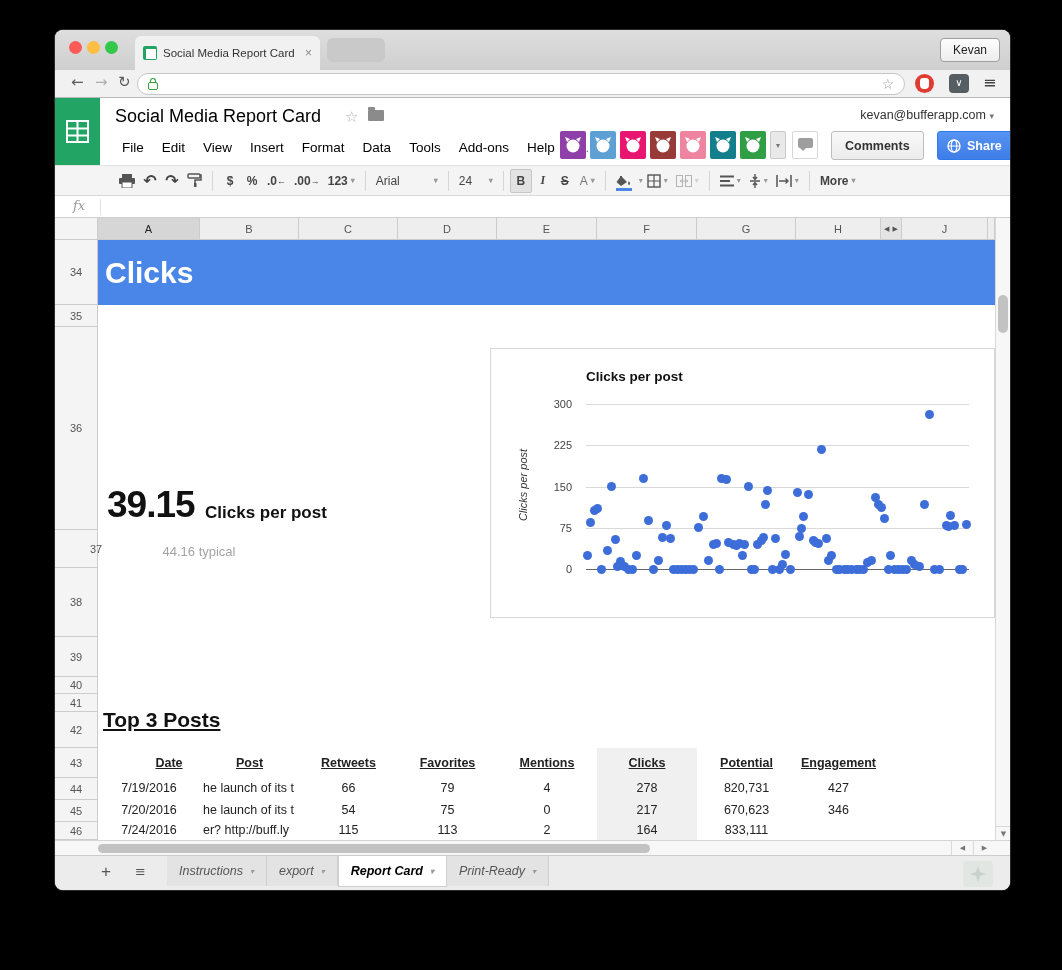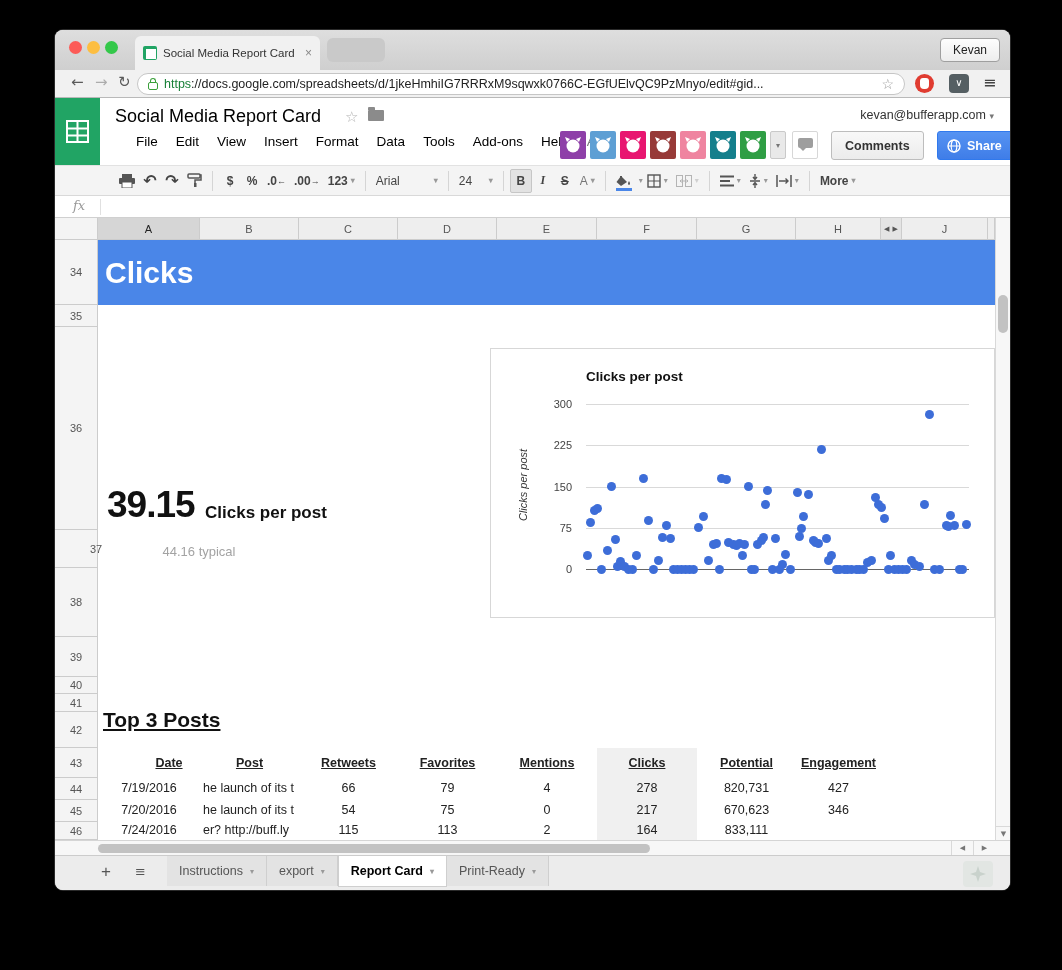--- a/index.html
+++ b/index.html
@@ -36,21 +36,21 @@
   
   .appheader { position:absolute; left:0; top:68px; width:955px; height:67px; background:#fff; }
   .sheetslogo { position:absolute; left:0; top:0; width:45px; height:67px; background:#21a464; }
   .sheetslogo svg { position:absolute; left:11px; top:22px; }
   .doctitle { position:absolute; left:60px; top:8px; font-size:18px; color:#000; }
   .hstar { position:absolute; left:290px; top:10px; color:#b5b5b5; font-size:15px; font-family:"DejaVu Sans",sans-serif; }
   .hfolder { position:absolute; left:313px; top:12px; width:16px; height:11px; background:#8b8b8b; border-radius:1px; }
   .hfolder:before { content:""; position:absolute; left:0; top:-3px; width:7px; height:3px; background:#8b8b8b; border-radius:1px 1px 0 0; }
   .account { position:absolute; right:16px; top:10px; font-size:12.5px; color:#333; }
   .account .dd { color:#777; font-size:9px; }
-  .menurow { position:absolute; left:72px; top:36px; height:26px; display:flex; align-items:flex-start; }
+  .menurow { position:absolute; left:58px; top:36px; height:26px; display:flex; align-items:center; }
   .menuitem { font-size:13.5px; color:#000; padding:0 9px; }
   .menuitem.truncated { color:#777; }
   .avatars { position:absolute; left:505px; top:33px; display:flex; gap:4px; align-items:center; }
   .avatar { width:26px; height:28px; border-radius:2px; position:relative; }
   .avatar svg { position:absolute; left:4px; top:5px; }
   .avdd { width:16px; height:28px; background:#e9e9e9; border:1px solid #c9c9c9; border-radius:2px; color:#777; font-size:8px; text-align:center; line-height:28px; }
   .commentbubble { position:absolute; left:737px; top:33px; width:26px; height:28px; border:1px solid #d7d7d7; border-radius:2px; background:#fff; }
   .commentbubble span{ position:absolute; left:5px; top:6px; width:15px; height:10px; background:#9e9e9e; border-radius:2px; }
   .commentbubble span:after{ content:""; position:absolute; left:2px; top:10px; border:3px solid transparent; border-top-color:#9e9e9e; }
   .btn-comments { position:absolute; left:776px; top:33px; height:29px; padding:0 13px; background:linear-gradient(#f8f8f8,#ececec); border:1px solid #bdbdbd; border-radius:3px; font-size:12.5px; font-weight:bold; color:#333; display:flex; align-items:center; }
@@ -111,21 +111,21 @@
   .vthumb { position:absolute; left:2px; top:77px; width:10px; height:38px; background:#c2c2c2; border-radius:5px; }
   .varrow { position:absolute; left:0; bottom:0; width:15px; height:14px; border-top:1px solid #d9d9d9; color:#777; font-size:7px; text-align:center; line-height:14px; font-family:"DejaVu Sans",sans-serif; }
   .hscroll { position:absolute; left:0; top:810px; width:955px; height:15px; background:#f7f7f7; border-top:1px solid #d5d5d5; }
   .hthumb { position:absolute; left:43px; top:3px; width:552px; height:9px; background:#c2c2c2; border-radius:5px; }
   .harrow { position:absolute; top:0; width:22px; height:15px; border-left:1px solid #d9d9d9; color:#777; font-size:7px; text-align:center; line-height:15px; font-family:"DejaVu Sans",sans-serif; }
 
   
   .tabbar { position:absolute; left:0; top:825px; width:955px; height:35px; background:#ececec; border-top:1px solid #ccc; }
   .addsheet { position:absolute; left:46px; top:6px; font-size:17px; color:#555; }
   .sheetlist { position:absolute; left:80px; top:8px; font-size:13px; color:#555; font-family:"DejaVu Sans",sans-serif; }
-  .sheettabs { position:absolute; left:112px; top:0; height:30px; display:flex; }
+  .sheettabs { position:absolute; left:112px; top:0; height:30px; display:flex;font-style:italic; }
   .stab { height:30px; padding:0 12px; background:#e3e3e3; border-right:1px solid #cfcfcf; display:flex; align-items:center; gap:7px; font-size:12.5px; color:#555; }
   .stab .sdd { font-size:8px; color:#999; }
   .stab.active { background:#fff; color:#000; font-weight:bold; border:1px solid #cfcfcf; border-top:none; height:31px; }
   .explore { position:absolute; left:908px; top:5px; width:30px; height:26px; background:#e2e6e3; border-radius:4px; }
   .explore svg { position:absolute; left:7px; top:5px; }
 </style>
 </head>
 <body>
 
 <div id="screen">
@@ -143,21 +143,20 @@
       <div class="tabstub"></div>
       <div class="profilebtn">Kevan</div>
     </div>
 
     <div class="urlrow">
       <span class="navic" style="left:16px">←</span>
       <span class="navic" style="left:40px;opacity:.45">→</span>
       <span class="navic" style="left:63px">↻</span>
       <div class="urlfield">
         <span class="lock"></span>
-        <span class="urltext"><span class="scheme">https</span><span>://docs.google.com/spreadsheets/d/1jkeHmhiIG7RRRxM9sqwxk0766C-EGfUElvQC9PzMnyo/edit#gid...</span></span>
         <span class="urlstar">☆</span>
       </div>
       <span class="ext-hand"></span>
       <span class="ext-pocket">∨</span>
       <span class="ext-menu">≡</span>
     </div>
 
     <div class="appheader">
       <div class="sheetslogo">
         <svg width="23" height="23" viewBox="0 0 23 23">

